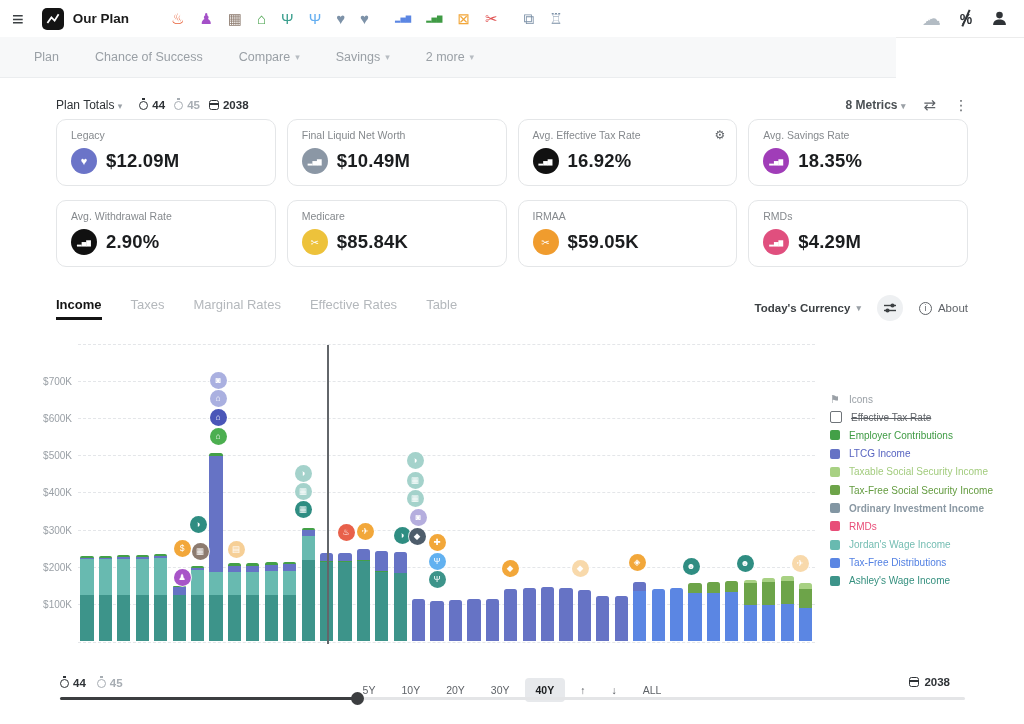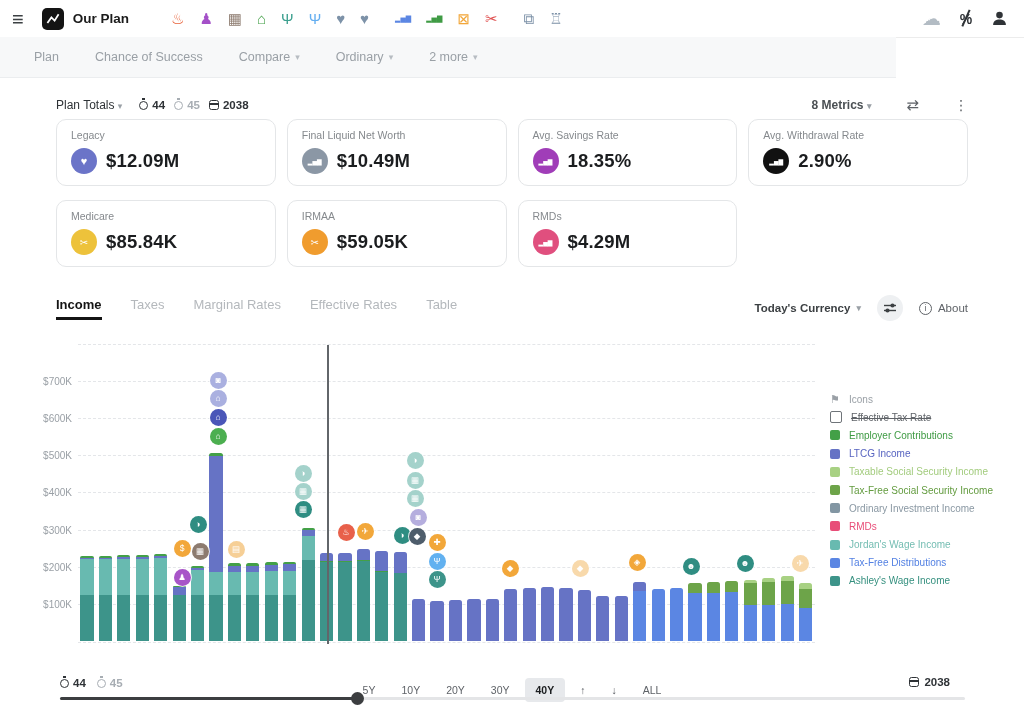--- a/index.html
+++ b/index.html
@@ -26,21 +26,21 @@
   .nav-tab .caret{font-size:9px;color:#b7bcc2;}
   .nav-tab.active{color:#141414;font-weight:bold;}
   .nav-tab.active::after{content:"";position:absolute;left:14px;right:14px;bottom:6px;height:2.5px;background:#141414;border-radius:2px;}
   
   #metrics-head{position:absolute;top:95px;left:56px;right:56px;height:20px;display:flex;align-items:center;}
   .mh-left{display:flex;align-items:center;gap:9px;}
   #plan-totals{font-size:12px;font-weight:normal;color:#2f3337;cursor:pointer;}
   .caret-g{font-size:9px;color:#9aa0a6;}
   .age-chip{display:flex;align-items:center;gap:4px;font-size:11.5px;font-weight:bold;color:#2f3337;}
   .age-chip.dim{color:#a7adb3;}
-  .mh-right{margin-left:auto;display:flex;align-items:center;gap:35px;}
+  .mh-right{margin-left:auto;display:flex;align-items:center;gap:18px;}
   #metrics-count{font-size:12px;font-weight:bold;color:#4b5054;cursor:pointer;}
   .swap-ico{font-size:15px;color:#5f6368;cursor:pointer;}
   .kebab-ico{font-size:14px;color:#5f6368;cursor:pointer;}
   
   .ticon{display:inline-block;width:9px;height:9px;border:1.6px solid #2f3337;border-radius:50%;position:relative;box-sizing:border-box;}
   .ticon::before{content:"";position:absolute;top:-4px;left:2px;width:3px;height:2px;background:#2f3337;}
   .ticon.dim{border-color:#a7adb3;}
   .ticon.dim::before{background:#a7adb3;}
   .cicon{display:inline-block;width:10px;height:10px;border:1.6px solid #2f3337;border-radius:2.5px;position:relative;box-sizing:border-box;}
   .cicon::before{content:"";position:absolute;left:0;right:0;top:1.5px;height:2.5px;background:#2f3337;}
@@ -142,21 +142,21 @@
         <span>Plan</span>
       </div>
       <div class="nav-tab">
         <span>Chance of Success</span>
       </div>
       <div class="nav-tab">
         <span>Compare</span>
         <span class="caret">▾</span>
       </div>
       <div class="nav-tab">
-        <span>Ordinary</span>
+        <span>Savings</span>
         <span class="caret">▾</span>
       </div>
       <div class="nav-tab">
         <span>2 more</span>
         <span class="caret">▾</span>
       </div>
     </nav>
 
   <div id="metrics-head">
     <div class="mh-left">
@@ -188,20 +188,28 @@
           <span class="card-ico" style="background: rgb(107, 116, 200); font-size: 11px;">♥</span>
           <span class="card-value">$12.09M</span>
         </div>
       </div>
       <div class="card">
         <div class="card-label">Final Liquid Net Worth</div>
         <div class="card-row">
           <span class="card-ico" style="background: rgb(139, 151, 165); font-size: 6px;">▂▅▇</span>
           <span class="card-value">$10.49M</span>
         </div>
+      </div>
+      <div class="card">
+        <div class="card-label">Avg. Effective Tax Rate</div>
+        <div class="card-row">
+          <span class="card-ico" style="background: rgb(17, 17, 17); font-size: 6px;">▂▅▇</span>
+          <span class="card-value">16.92%</span>
+        </div>
+        <span class="card-gear">⚙</span>
       </div>
       <div class="card">
         <div class="card-label">Avg. Savings Rate</div>
         <div class="card-row">
           <span class="card-ico" style="background: rgb(160, 61, 184); font-size: 6px;">▂▅▇</span>
           <span class="card-value">18.35%</span>
         </div>
       </div>
       <div class="card">
         <div class="card-label">Avg. Withdrawal Rate</div>
@@ -515,21 +523,21 @@
         <div class="lg-row">
           <span class="lg-swatch" style="background: rgb(168, 209, 131);"></span>
           <span class="lg-label" style="color: rgb(163, 204, 126);">Taxable Social Security Income</span>
         </div>
         <div class="lg-row">
           <span class="lg-swatch" style="background: rgb(109, 164, 73);"></span>
           <span class="lg-label" style="color: rgb(100, 156, 64);">Tax-Free Social Security Income</span>
         </div>
         <div class="lg-row">
           <span class="lg-swatch" style="background: rgb(130, 150, 163);"></span>
-          <span class="lg-label" style="color: rgb(138, 152, 163);">Ordinary Investment Income</span>
+          <span class="lg-label" style="color: rgb(138, 152, 163); font-weight: bold;">Ordinary Investment Income</span>
         </div>
         <div class="lg-row">
           <span class="lg-swatch" style="background: rgb(232, 77, 120);"></span>
           <span class="lg-label" style="color: rgb(232, 77, 120);">RMDs</span>
         </div>
         <div class="lg-row">
           <span class="lg-swatch" style="background: rgb(104, 186, 176);"></span>
           <span class="lg-label" style="color: rgb(116, 189, 178);">Jordan's Wage Income</span>
         </div>
         <div class="lg-row">

